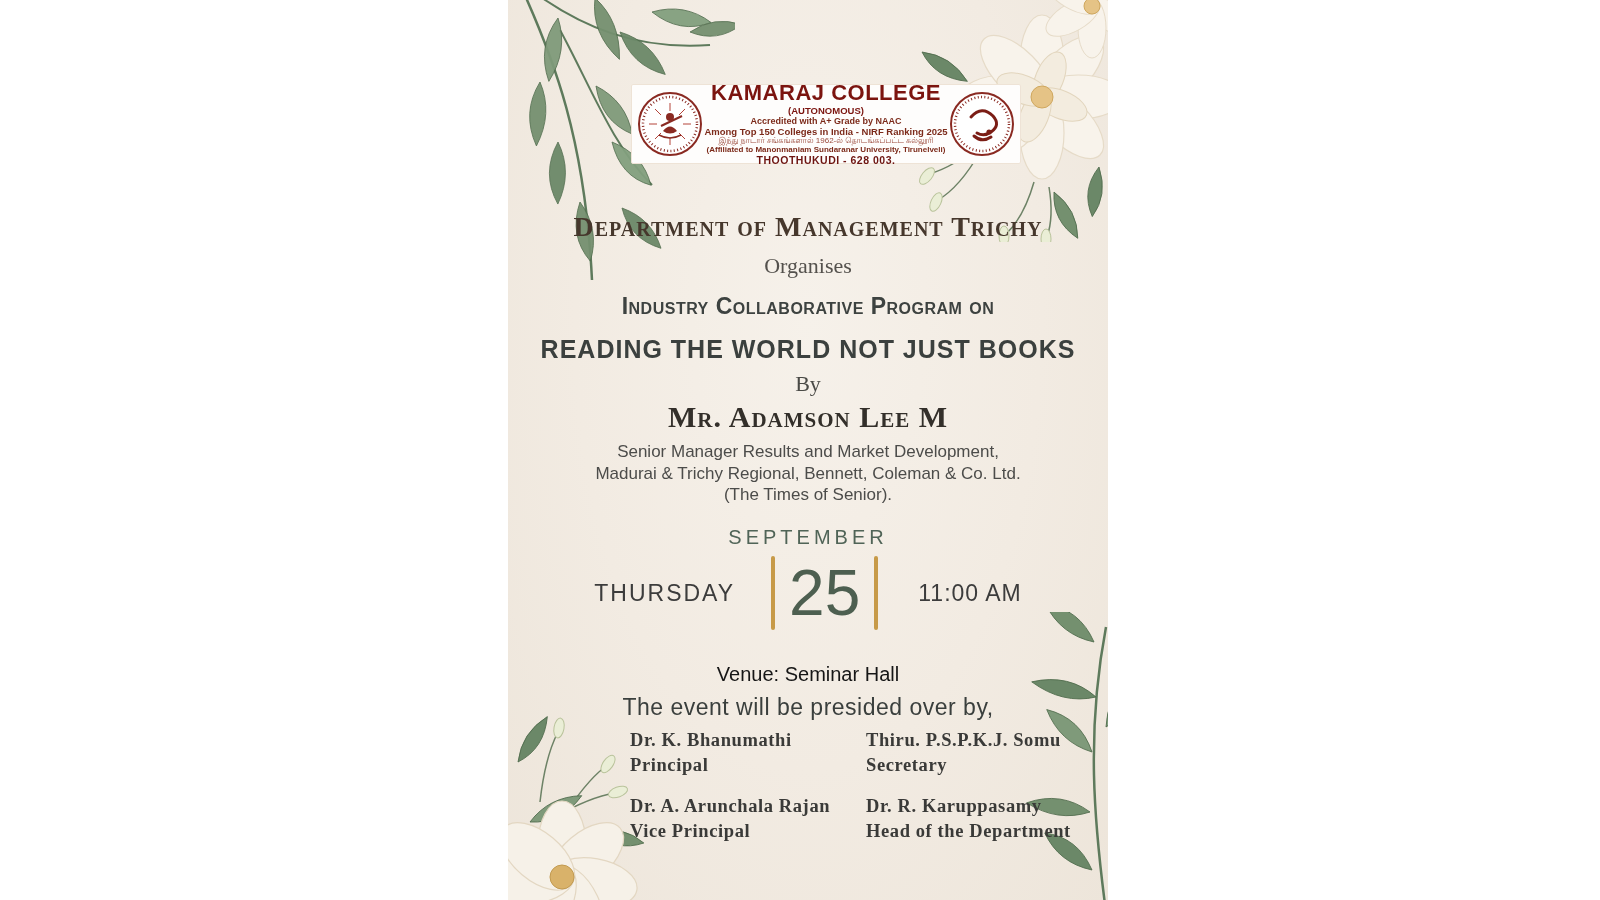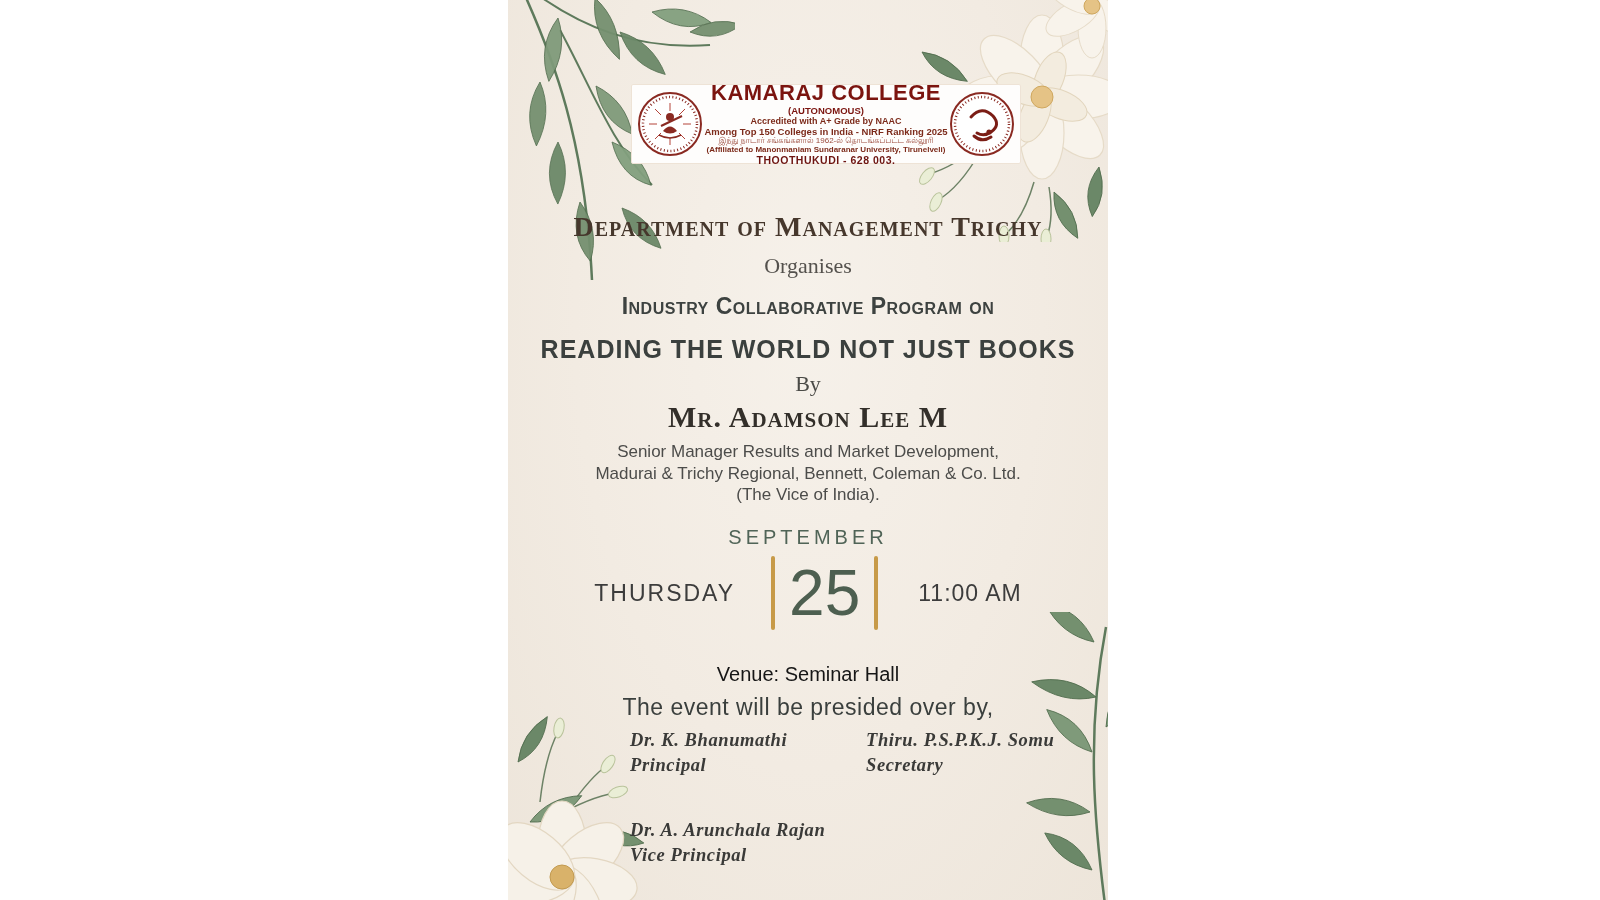--- a/index.html
+++ b/index.html
@@ -50,21 +50,21 @@
   .gold-bar{width:4px;height:74px;background:#c79a48;border-radius:2px;}
   .day-num{font-size:64px;color:#4d5f50;padding:0 14px;line-height:74px;}
   .time{font-size:23px;color:#3c3c3c;letter-spacing:1px;margin-left:40px;}
 
   .t-year{top:630px;font-size:27px;color:#4d5f50;letter-spacing:3px;}
   .t-venue{top:663px;font-size:20px;color:#161616;}
   .t-preside{top:694px;font-size:23px;font-weight:400;color:#3a3f3d;letter-spacing:.5px;}
 
   .people{
     position:absolute;top:728px;left:122px;width:460px;
-    display:grid;grid-template-columns:236px 1fr;row-gap:40px;z-index:2;font-style:italic;
+    display:grid;grid-template-columns:236px 1fr;row-gap:16px;z-index:2;
   }
   .person{font-family:"Liberation Serif",serif;font-weight:700;color:#3a3a38;
     font-size:18.5px;letter-spacing:.6px;line-height:25px;text-align:left;}
 
   .emblem{flex:0 0 auto;}
   svg{display:block;}
 </style>
 </head>
 <body>
 
@@ -226,21 +226,21 @@
     <div class="line t-dept">Department of Management Trichy</div>
     <div class="line t-org">Organises</div>
     <div class="line t-ind">Industry Collaborative Program on</div>
     <div class="line t-read">READING THE WORLD NOT JUST BOOKS</div>
     <div class="line t-by">By</div>
     <div class="line t-name">Mr. Adamson Lee M</div>
 
     <div class="line t-desig">
       <div>Senior Manager  Results and Market Development,</div>
       <div>Madurai &amp; Trichy Regional, Bennett, Coleman &amp; Co. Ltd.</div>
-      <div>(The Vice of India).</div>
+      <div>(The Times of Senior).</div>
     </div>
 
     <div class="line t-month">SEPTEMBER</div>
 
     <div class="date-row">
       <span class="dow">THURSDAY</span>
       <span class="gold-bar"></span>
       <span class="day-num">25</span>
       <span class="gold-bar"></span>
       <span class="time">11:00 AM</span>
@@ -255,16 +255,20 @@
         <div>Principal</div>
       </div>
       <div class="person">
         <div>Thiru. P.S.P.K.J. Somu</div>
         <div>Secretary</div>
       </div>
       <div class="person">
         <div>Dr. A. Arunchala Rajan</div>
         <div>Vice Principal</div>
       </div>
+      <div class="person">
+        <div>Dr. R. Karuppasamy</div>
+        <div>Head of the Department</div>
+      </div>
     </div>
 
   </div>
 </div>
 
 </body></html>

